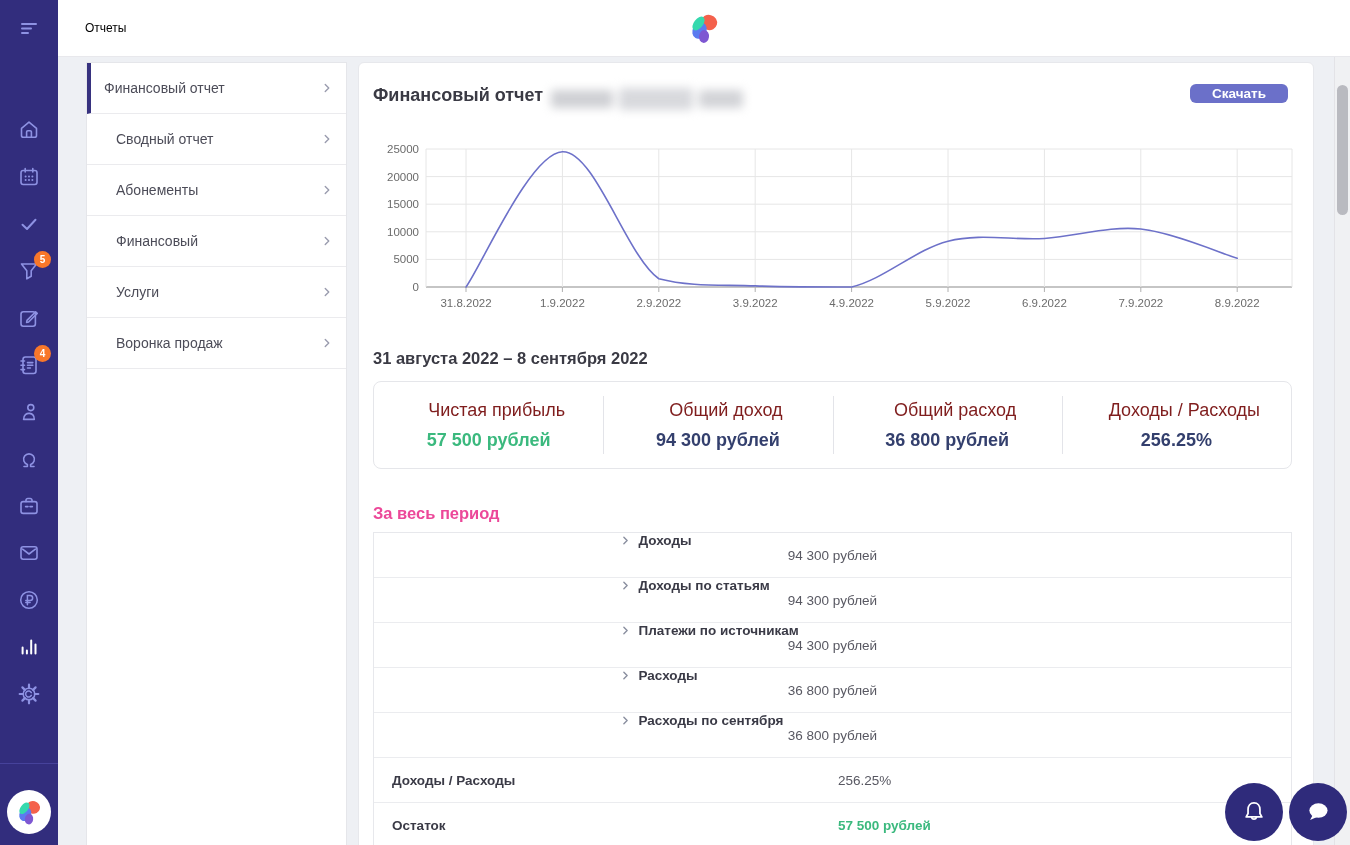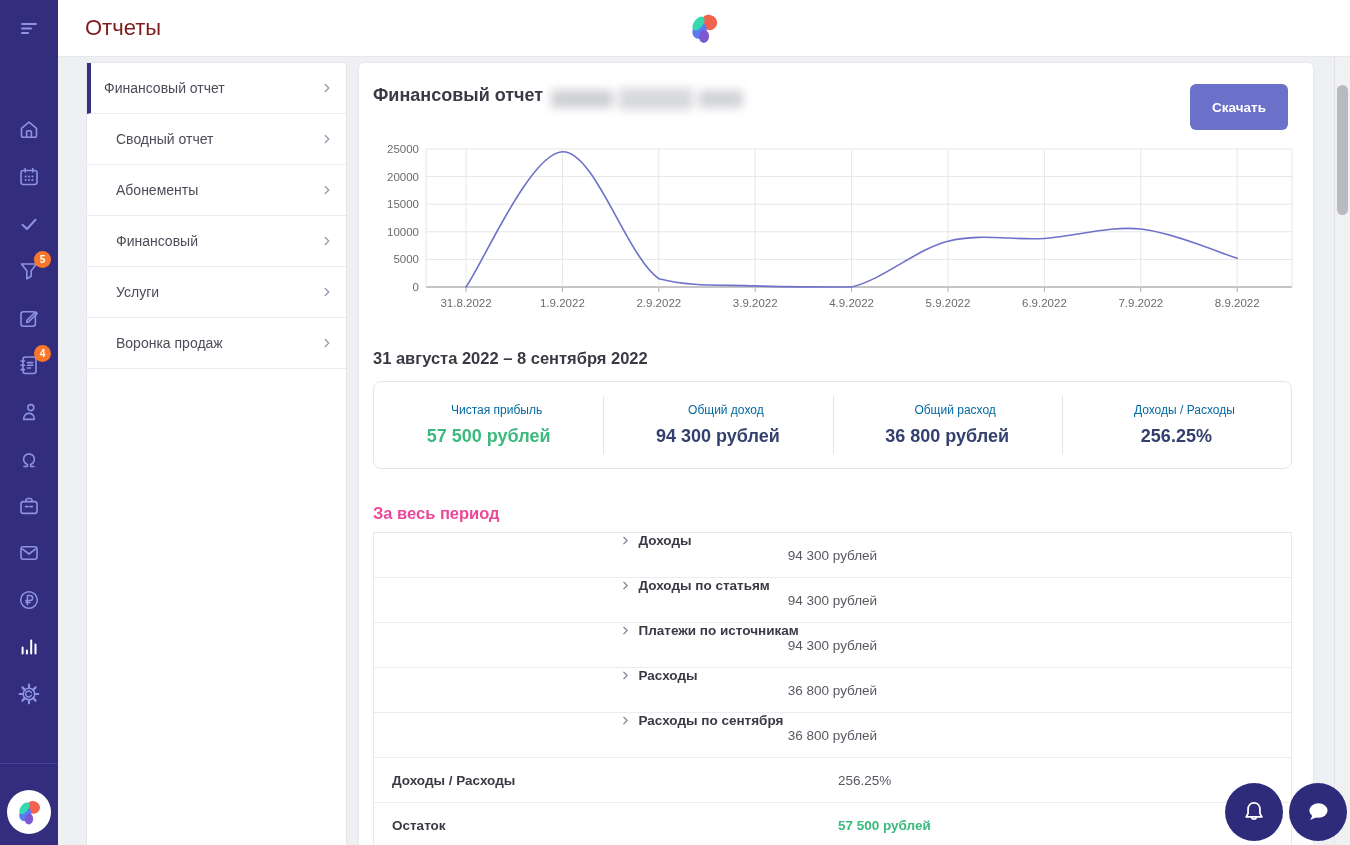--- a/index.html
+++ b/index.html
@@ -24,21 +24,21 @@
     background: #46429b; }
   .sidebar-logo { position: absolute; left: 7px; top: 790px; width: 44px; height: 44px;
     background: #fff; border-radius: 50%; cursor: pointer;
     display: flex; align-items: center; justify-content: center; }
   .sidebar-logo svg { width: 30px; height: 30px; }
 
   
   .topbar { position: absolute; left: 58px; top: 0; width: 1292px; height: 57px;
     background: #fff; border-bottom: 1px solid #e8e8ec; z-index: 10; }
   .topbar-title { position: absolute; left: 27px; top: 0; line-height: 56px;
-    font-size: 22px; color: #7f1d1d; }
+    font-size: 12px; color: #000000; }
   .topbar-logo { position: absolute; left: 50%; top: 10px; transform: translateX(-50%);
     width: 36px; height: 36px; }
   .topbar-logo svg { width: 36px; height: 36px; }
 
   
   .page { position: absolute; left: 58px; top: 57px; width: 1292px; height: 788px;
     background: #eef0f4; overflow: hidden; }
 
   
   .menu-panel { position: absolute; left: 28px; top: 5px; width: 261px; height: 783px;
@@ -55,37 +55,37 @@
   .main-card { position: absolute; left: 300px; top: 5px; width: 956px; height: 900px;
     background: #fff; border: 1px solid #e7e8ec; border-radius: 6px 6px 0 0; }
   .report-title { position: absolute; left: 14px; top: 22px; font-size: 18px;
     font-weight: 700; color: #3a3a44; }
   .redacted { position: absolute; left: 192px; top: 23px; width: 196px; height: 26px;
     display: flex; gap: 6px; align-items: center; filter: blur(5px); overflow: hidden; }
   .redacted span { display: inline-block; height: 18px; border-radius: 3px; }
   .redacted .r1 { width: 62px; background: #cfd0d4; }
   .redacted .r2 { width: 74px; background: #d8d9dd; height: 22px; }
   .redacted .r3 { width: 44px; background: #d2d3d7; }
-  .download-btn { position: absolute; right: 25px; top: 21px; height: 46px; padding: 0 22px;
+  .download-btn { position: absolute; right: 25px; top: 21px; height: 19px; padding: 0 22px;
     background: #6b70c9; border: none; border-radius: 6px; color: #fff; font-size: 13.5px;
     font-weight: 700; font-family: "Liberation Sans", sans-serif; cursor: pointer; }
 
   .chart-wrap { position: absolute; left: 14px; top: 78px; width: 928px; height: 172px; }
   .chart-wrap svg { width: 928px; height: 172px; display: block; }
 
   .period-title { position: absolute; left: 14px; top: 286px; font-size: 16.5px;
     font-weight: 700; color: #3a3a44; }
 
   .stats-card { position: absolute; left: 14px; top: 318px; width: 919px; height: 88px;
     border: 1px solid #e5e6ea; border-radius: 8px; display: flex; }
   .stat { position: relative; flex: 1; display: flex; flex-direction: column;
     align-items: center; justify-content: center; gap: 9px; }
   .stat + .stat::before { content: ""; position: absolute; left: 0; top: 14px; bottom: 14px;
     width: 1px; background: #e3e4e9; }
-  .stat-label { font-size: 12px; color: #0369a1; margin-left: 16px; }
+  .stat-label { font-size: 18px; color: #7f1d1d; margin-left: 16px; }
   .stat-value { font-size: 18px; font-weight: 700; color: #333f6d; }
   .c-green { color: #3bb97e !important; }
 
   .section-title { position: absolute; left: 14px; top: 441px; font-size: 16.5px;
     font-weight: 700; color: #ec4899; }
 
   .report-table { position: absolute; left: 14px; top: 469px; width: 919px;
     border: 1px solid #e7e8ec; border-bottom: none; }
   .t-row { height: 45px; border-bottom: 1px solid #ebecef; display: flex;
     align-items: center; }

